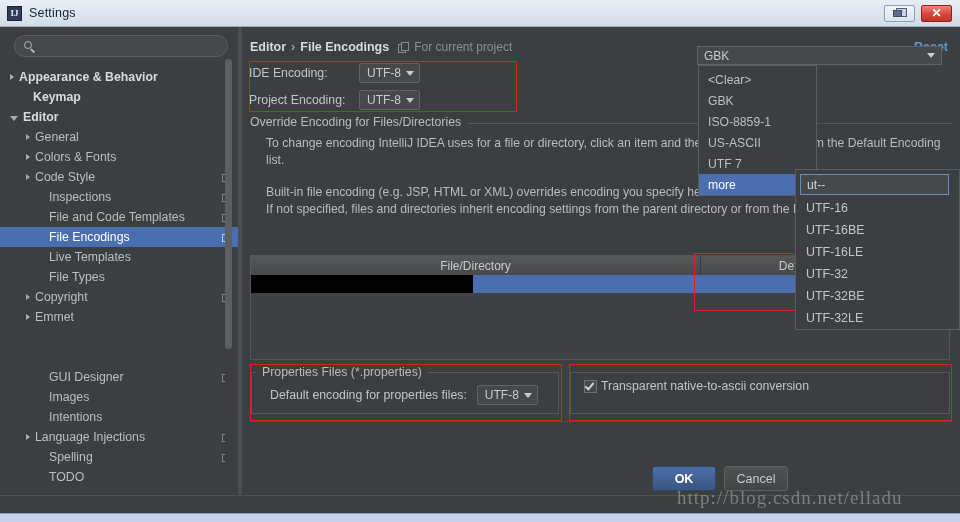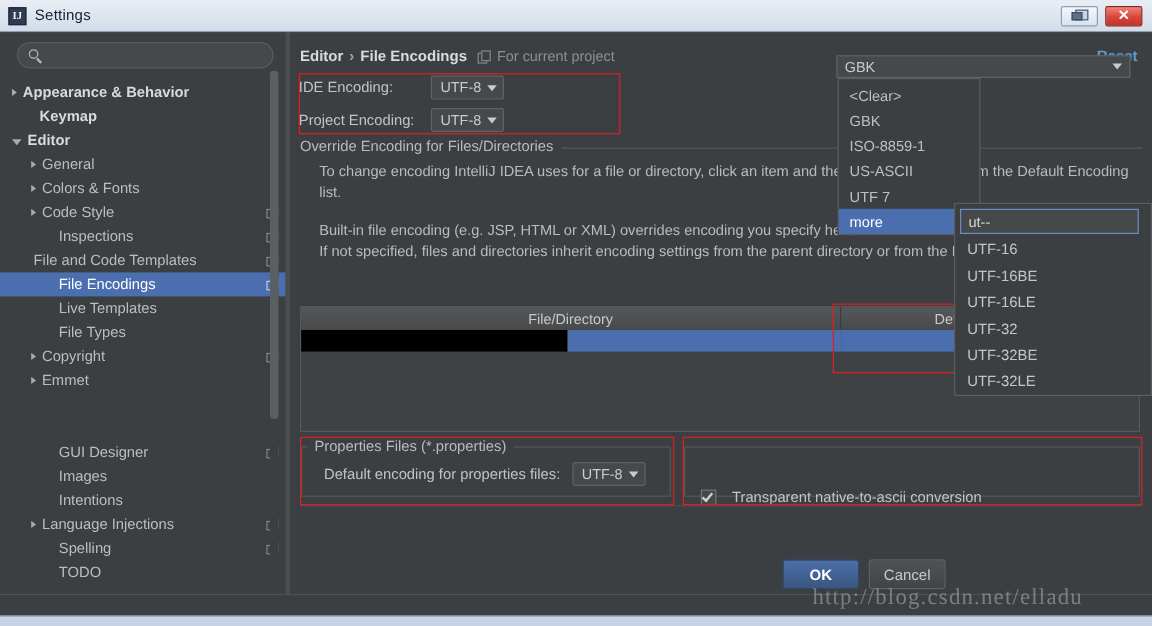--- a/index.html
+++ b/index.html
@@ -263,21 +263,21 @@
     border: 1px solid #55585a; border-top: 1px solid #55585a;
   }
   #props-row {
     position: absolute; left: 28px; top: 358px; display: flex; align-items: center; gap: 10px;
   }
   #transparent-box {
     position: absolute; left: 328px; top: 345px; width: 380px; height: 42px;
     border: 1px solid #55585a;
   }
   #transparent-row {
-    position: absolute; left: 342px; top: 380px; display: flex; align-items: center; gap: 13px;
+    position: absolute; left: 342px; top: 352px; display: flex; align-items: center; gap: 4px;
   }
   .checkbox {
     width: 13px; height: 13px; background: #45494a; border: 1px solid #6f7375;
     position: relative;
   }
   .checkbox .tick {
     position: absolute; left: 2px; top: 0px; width: 5px; height: 9px;
     border-right: 2px solid #cfd1d3; border-bottom: 2px solid #cfd1d3;
     transform: rotate(40deg);
   }
@@ -386,21 +386,21 @@
             </span>
           </div>
           <div class="tnode" style="padding-left: 35px;">
             <span class="arrow none"></span>
             <span class="tlabel">Inspections</span>
             <span class="copyicon">
               <i class="a"></i>
               <i class="b"></i>
             </span>
           </div>
-          <div class="tnode" style="padding-left: 14px;">
+          <div class="tnode" style="padding-left: 35px;">
             <span class="arrow none"></span>
             <span class="tlabel">File and Code Templates</span>
             <span class="copyicon">
               <i class="a"></i>
               <i class="b"></i>
             </span>
           </div>
           <div class="tnode sel" style="padding-left: 35px;">
             <span class="arrow none"></span>
             <span class="tlabel">File Encodings</span>

